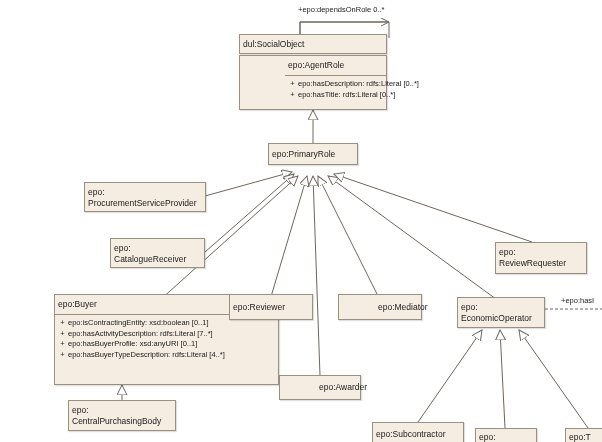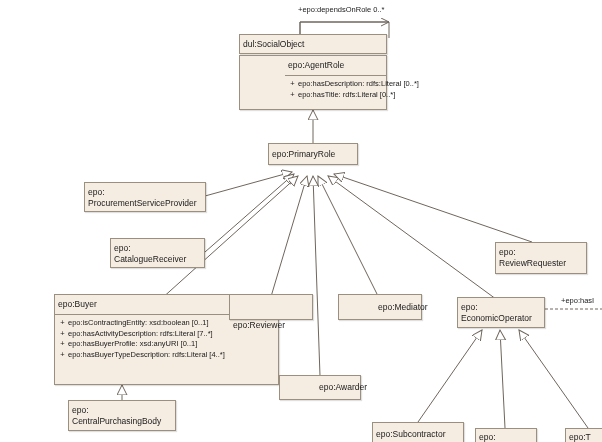--- a/index.html
+++ b/index.html
@@ -166,21 +166,21 @@
         <span class="txt">epo:hasBuyerProfile: xsd:anyURI [0..1]</span>
       </div>
       <div class="attr">
         <span class="plus">+</span>
         <span class="txt">epo:hasBuyerTypeDescription: rdfs:Literal [4..*]</span>
       </div>
     </div>
   </div>
 
   <div class="node" style="left:229px; top:294px; width:84px; height:26px;">
-    <div class="title" style="padding-top:25px;">epo:Reviewer</div>
+    <div class="title" style="padding-top:7px;">epo:Reviewer</div>
   </div>
 
   <div class="node" style="left:338px; top:294px; width:84px; height:26px;padding-left:36px;">
     <div class="title" style="padding-top:7px;">epo:Mediator</div>
   </div>
 
   <div class="node" style="left:457px; top:297px; width:88px; height:31px;">
     <div class="title">epo:
 EconomicOperator</div>
   </div>

